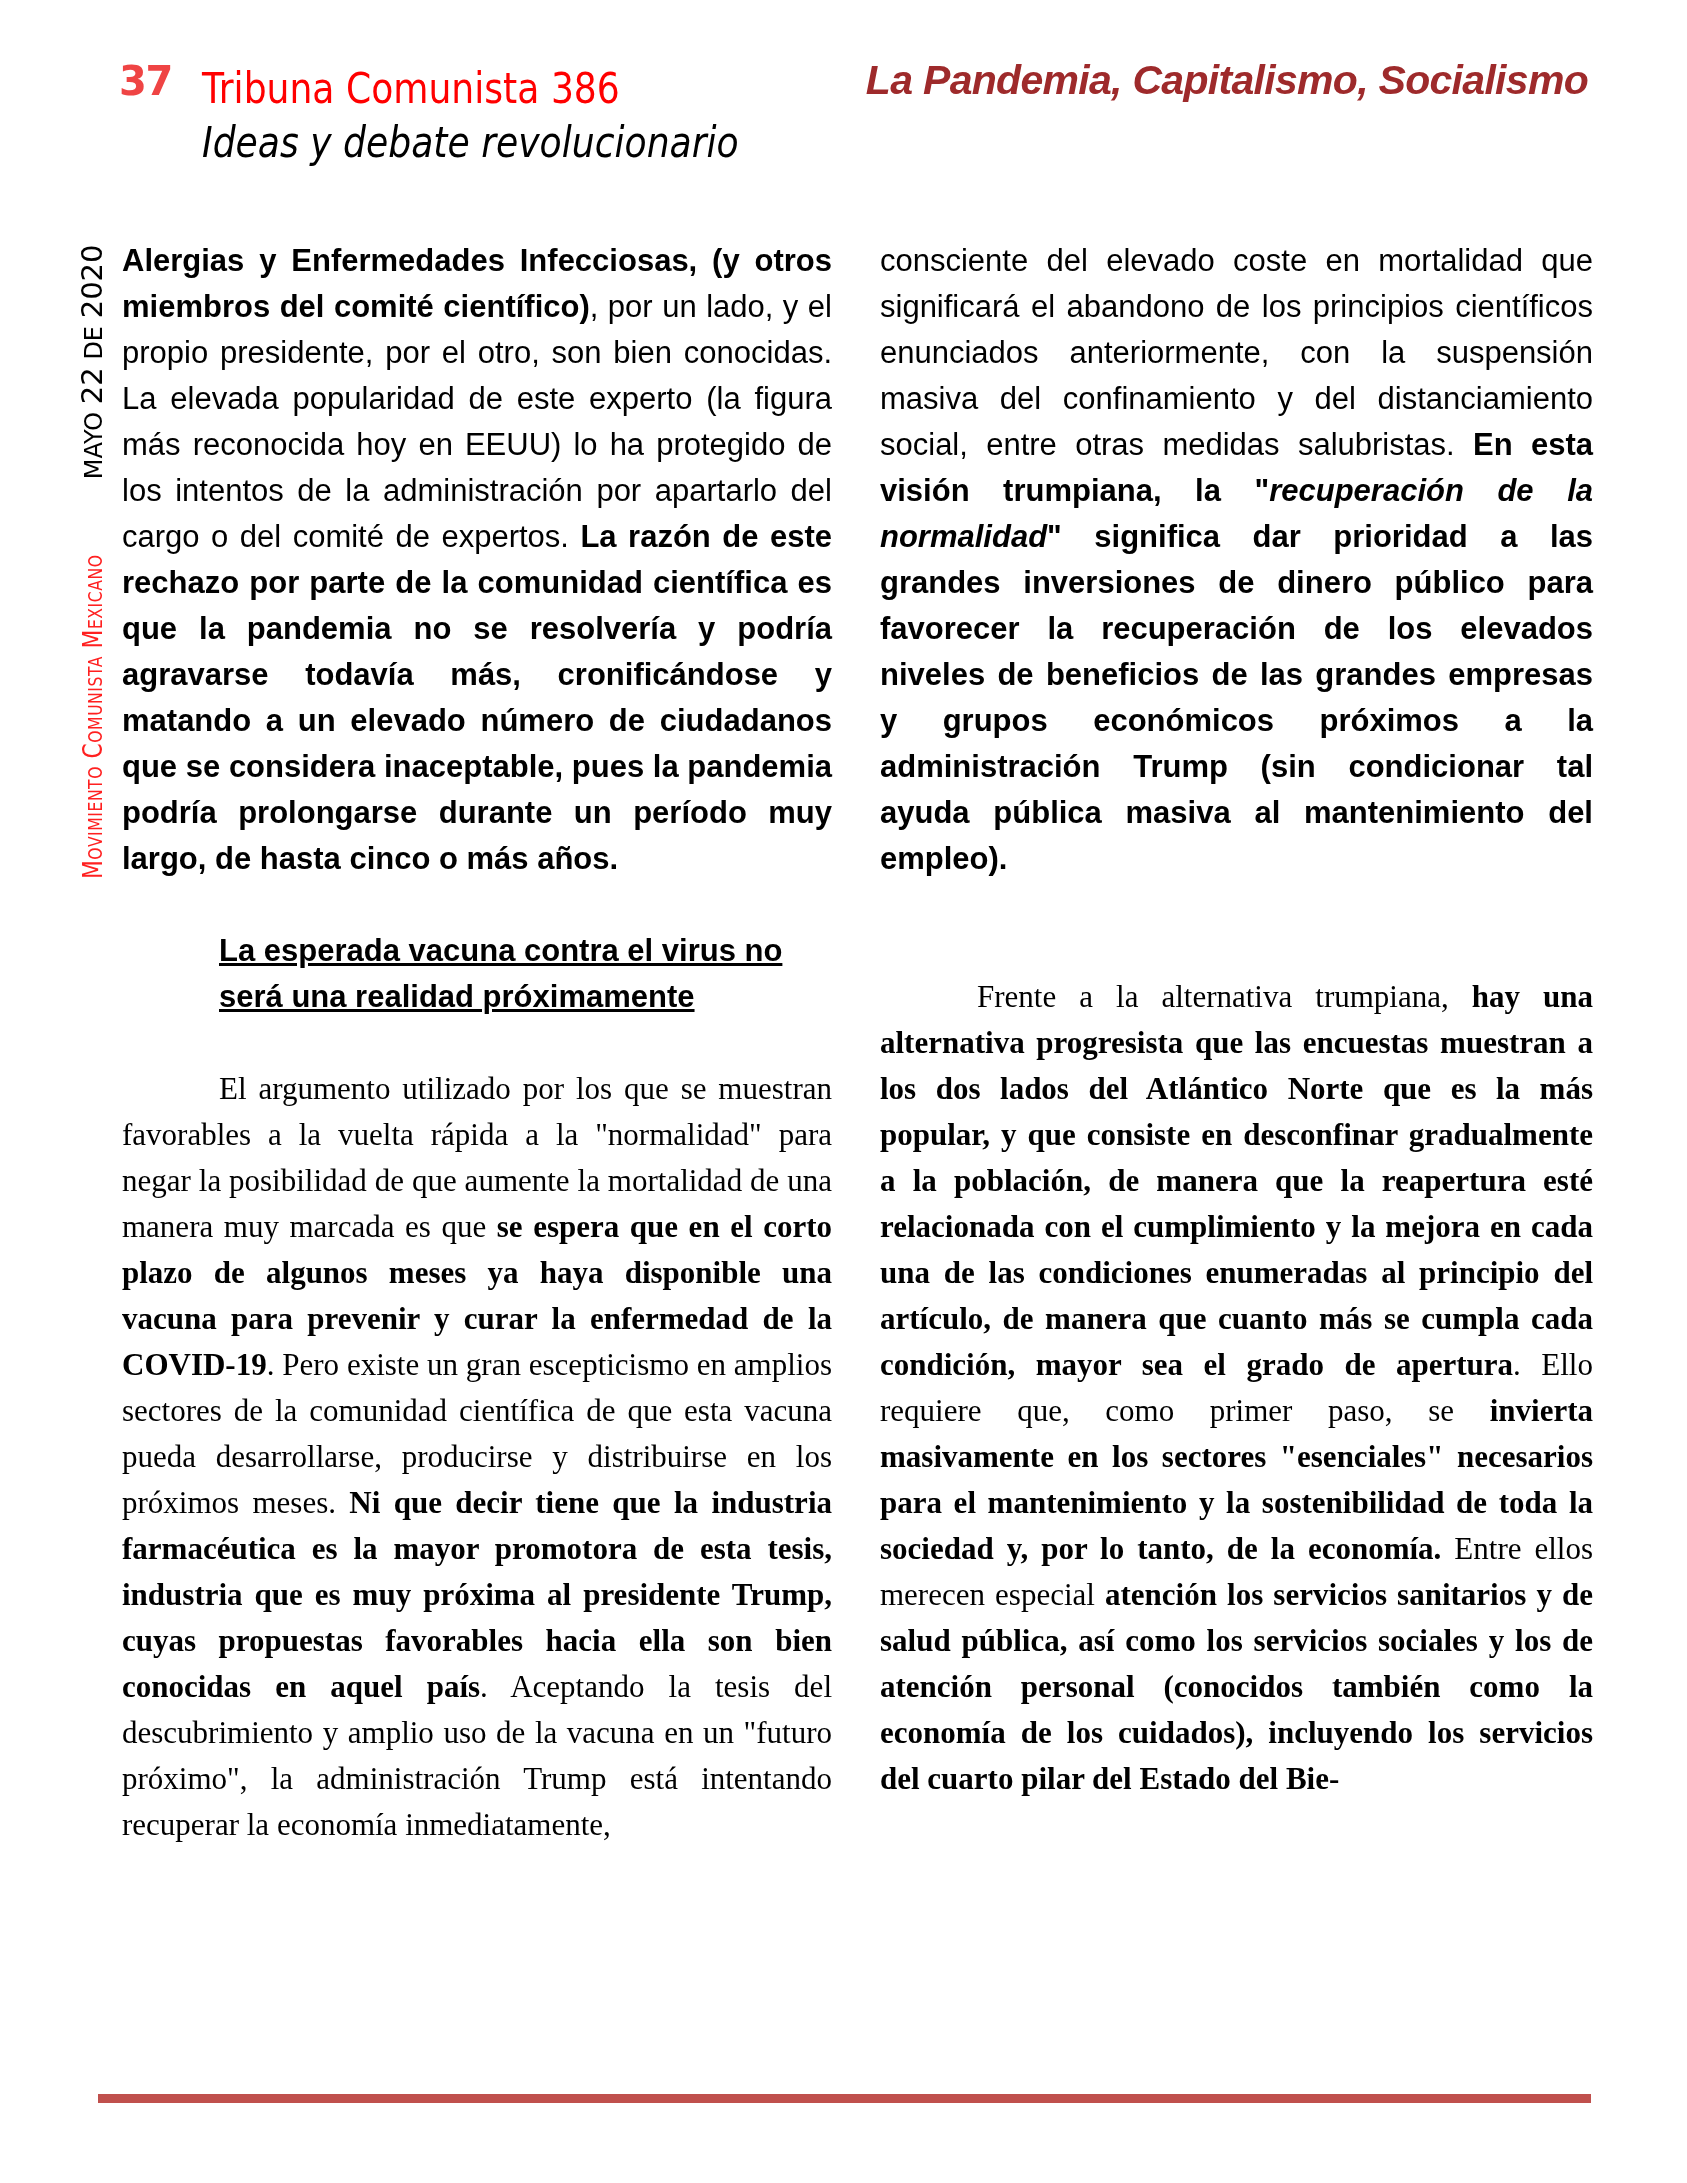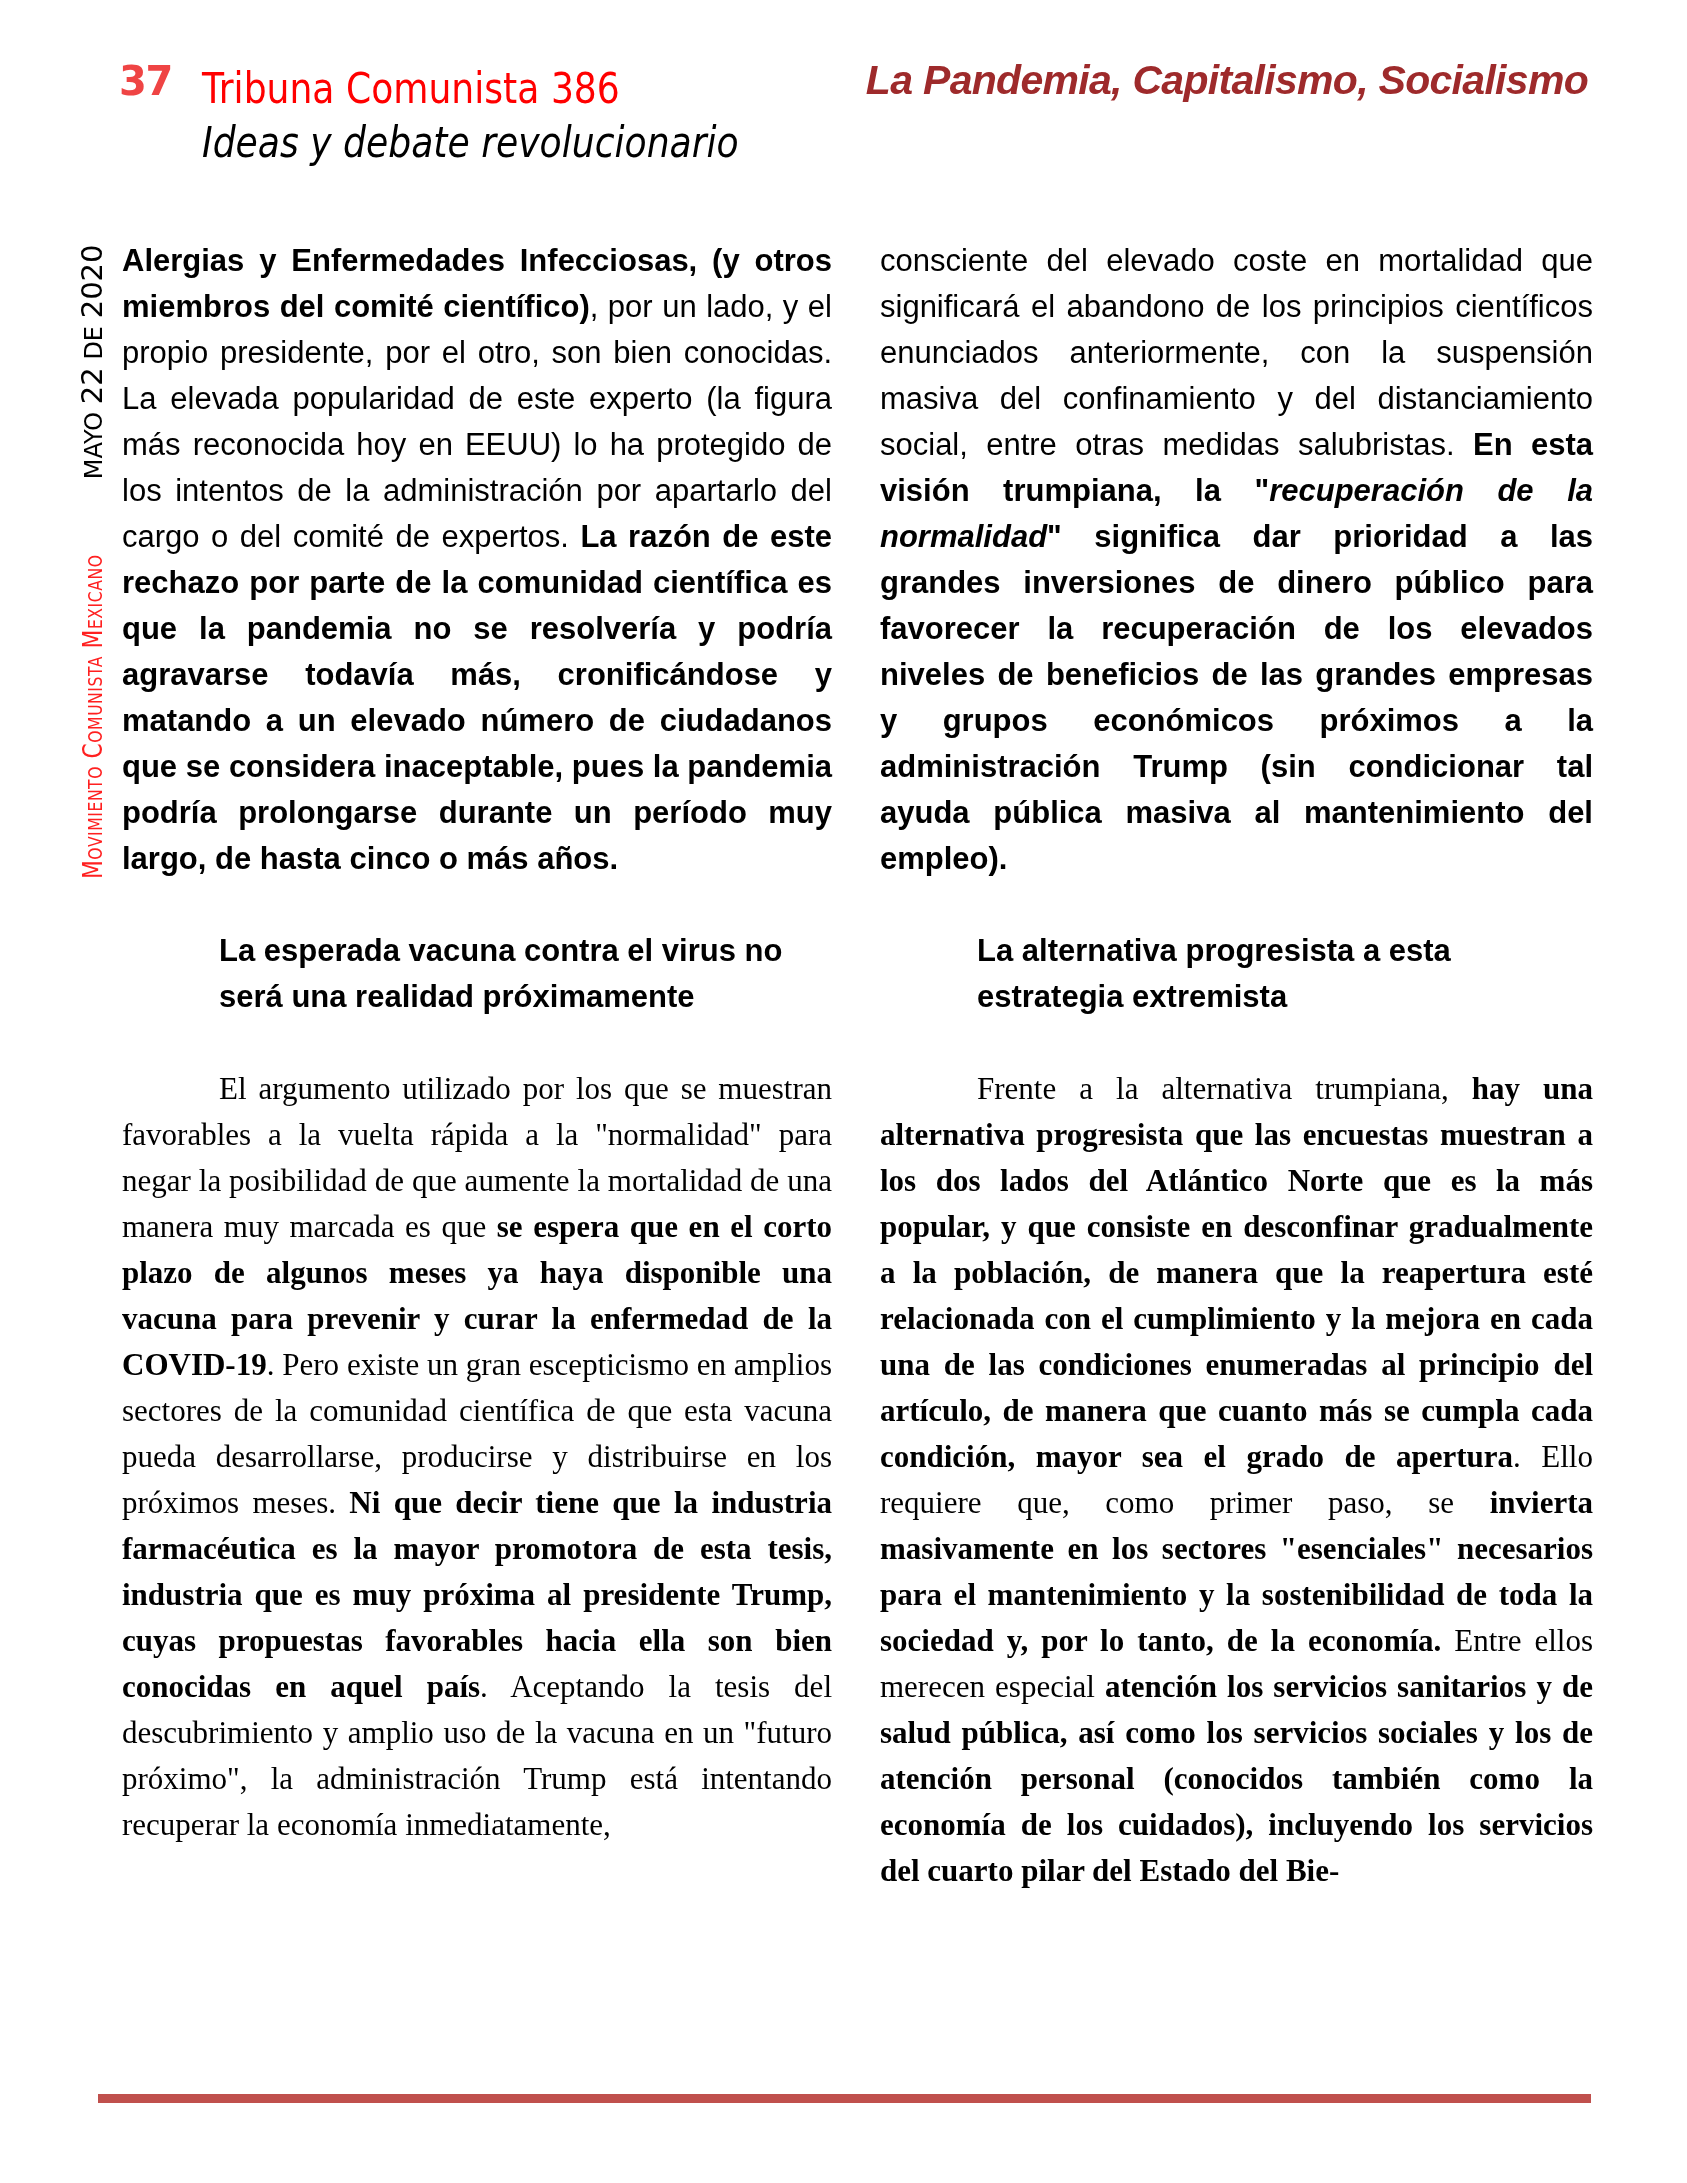--- a/index.html
+++ b/index.html
@@ -42,21 +42,21 @@
     position: absolute; top: 238px;
     font-family: "Liberation Sans", sans-serif;
     font-size: 31px; line-height: 46px; color: #000;
     text-align: justify; hyphens: manual;
   }
   .col-left  { left: 122px;  width: 710px; }
   .col-right { left: 880px; width: 713px; }
 
   .column p { margin: 0; }
   .column .indent { text-indent: 97px; font-family: Liberation Serif, serif; }
-  .column .heading { padding-left: 97px; font-weight: bold; text-align: left; }
+  .column .heading { padding-left: 97px; font-weight: bold; text-align: left; text-decoration: underline; }
   .column .gap { height: 46px; }
   b { font-weight: bold; }
   i { font-style: italic; }
 
   .footer-rule {
     position: absolute; left: 98px; width: 1493px; top: 2094px; height: 8.6px;
     background: #c0504d;
   }
 </style>
 </head>
@@ -77,19 +77,18 @@
   <p><b>Alergias y Enfermedades Infecciosas, (y otros miembros del comité científico)</b><span>, por un lado, y el propio presidente, por el otro, son bien conocidas. La elevada popularidad de este experto (la figura más reconocida hoy en EEUU) lo ha protegido de los intentos de la administración por apartarlo del cargo o del comité de expertos. </span><b>La razón de este rechazo por parte de la comunidad científica es que la pandemia no se resolvería y podría agravarse todavía más, cronificándose y matando a un elevado número de ciudadanos que se considera inaceptable, pues la pandemia podría prolongarse durante un período muy largo, de hasta cinco o más años.</b></p>
   <div class="gap"></div>
   <p class="heading">La esperada vacuna contra el virus no será una realidad próximamente</p>
   <div class="gap"></div>
   <p class="indent"><span>El argumento utilizado por los que se muestran favorables a la vuelta rápida a la "normalidad" para negar la posibilidad de que aumente la mortalidad de una manera muy marcada es que </span><b>se espera que en el corto plazo de algunos meses ya haya disponible una vacuna para prevenir y curar la enfermedad de la COVID-19</b><span>. Pero existe un gran escepticismo en amplios sectores de la comunidad científica de que esta vacuna pueda desarrollarse, producirse y distribuirse en los próximos meses. </span><b>Ni que decir tiene que la industria farmacéutica es la mayor promotora de esta tesis, industria que es muy próxima al presidente Trump, cuyas propuestas favorables hacia ella son bien conocidas en aquel país</b><span>. Aceptando la tesis del descubrimiento y amplio uso de la vacuna en un "futuro próximo", la administración Trump está intentando recuperar la economía inmediatamente,</span></p>
 </div>
 
 <div class="column col-right">
   <p><span>consciente del elevado coste en mortalidad que significará el abandono de los principios científicos enunciados anteriormente, con la suspensión masiva del confinamiento y del distanciamiento social, entre otras medidas salubristas. </span><b>En esta visión trumpiana, la "</b><b><i>recuperación de la normalidad</i></b><b>" significa dar prioridad a las grandes inversiones de dinero público para favorecer la recuperación de los elevados niveles de beneficios de las grandes empresas y grupos económicos próximos a la administración Trump (sin condicionar tal ayuda pública masiva al mantenimiento del empleo).</b></p>
   <div class="gap"></div>
-  <p class="heading">La alternativa progresista a esta estrategia extremista</p>
   <div class="gap"></div>
   <p class="indent"><span>Frente a la alternativa trumpiana, </span><b>hay una alternativa progresista que las encuestas muestran a los dos lados del Atlántico Norte que es la más popular, y que consiste en desconfinar gradualmente a la población, de manera que la reapertura esté relacionada con el cumplimiento y la mejora en cada una de las condiciones enumeradas al principio del artículo, de manera que cuanto más se cumpla cada condición, mayor sea el grado de apertura</b><span>. Ello requiere que, como primer paso, se </span><b>invierta masivamente en los sectores "esenciales" necesarios para el mantenimiento y la sostenibilidad de toda la sociedad y, por lo tanto, de la economía.</b><span> Entre ellos merecen especial </span><b>atención los servicios sanitarios y de salud pública, así como los servicios sociales y los de atención personal (conocidos también como la economía de los cuidados), incluyendo los servicios del cuarto pilar del Estado del Bie-</b></p>
 </div>
 
 <div class="footer-rule"></div>
 
 
 </body></html>

